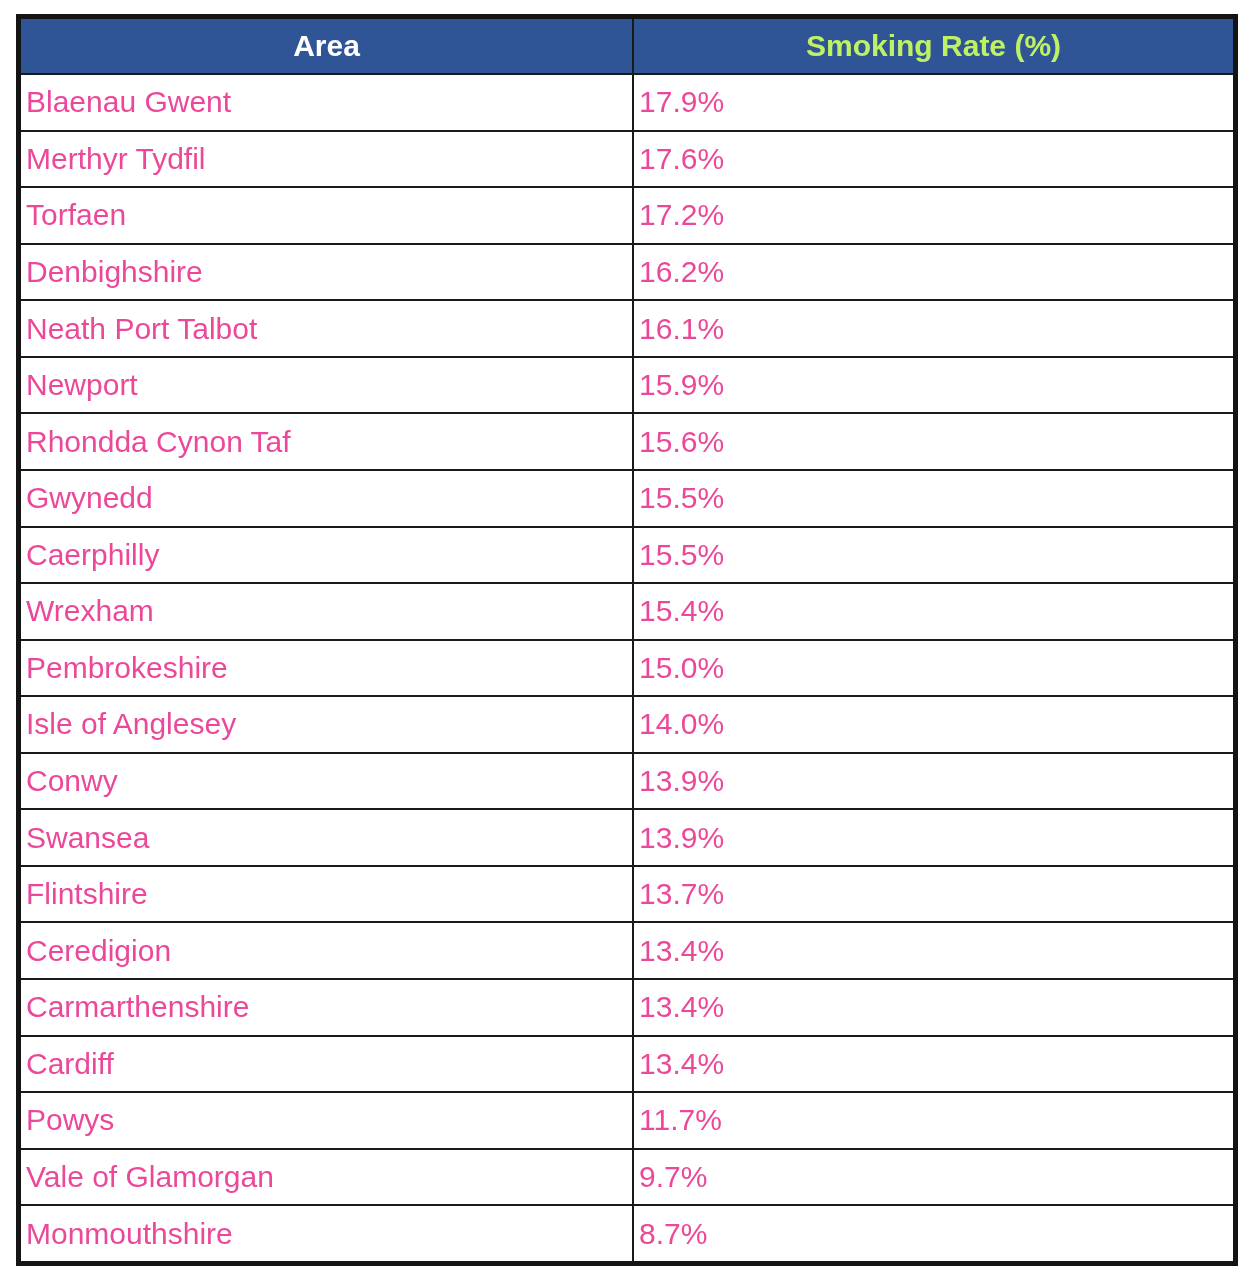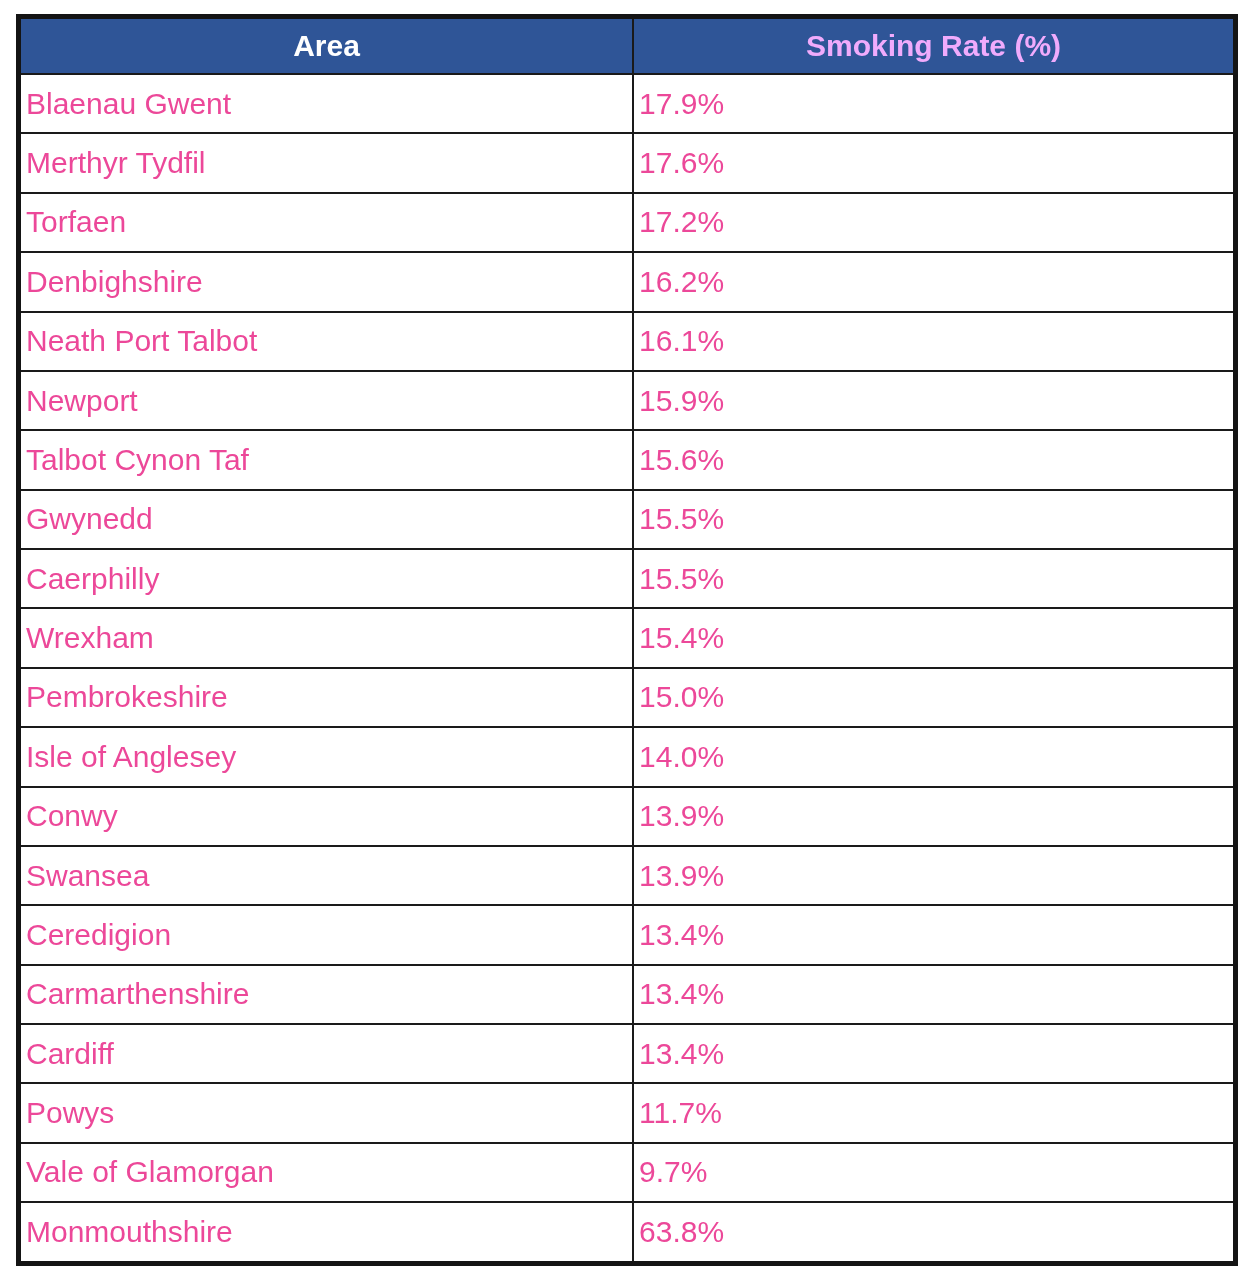--- a/index.html
+++ b/index.html
@@ -54,21 +54,21 @@
 
 <div class="page">
   <table class="data-table">
     <colgroup>
       <col class="col-area">
       <col class="col-rate">
     </colgroup>
     <thead>
       <tr style="background: rgb(47, 85, 151);">
           <th style="color: rgb(255, 255, 255);">Area</th>
-          <th style="color: #f0abfc;">Smoking Rate (%)</th>
+          <th style="color: #bef264;">Smoking Rate (%)</th>
         </tr>
     </thead>
     <tbody>
         <tr style="background: rgb(255, 255, 255);">
           <td>Blaenau Gwent</td>
           <td>17.9%</td>
         </tr>
         <tr style="background: rgb(255, 255, 255);">
           <td>Merthyr Tydfil</td>
           <td>17.6%</td>
@@ -83,21 +83,21 @@
         </tr>
         <tr style="background: rgb(255, 255, 255);">
           <td>Neath Port Talbot</td>
           <td>16.1%</td>
         </tr>
         <tr style="background: rgb(255, 255, 255);">
           <td>Newport</td>
           <td>15.9%</td>
         </tr>
         <tr style="background: rgb(255, 255, 255);">
-          <td>Talbot Cynon Taf</td>
+          <td>Rhondda Cynon Taf</td>
           <td>15.6%</td>
         </tr>
         <tr style="background: rgb(255, 255, 255); margin-left: 20px;">
           <td>Gwynedd</td>
           <td>15.5%</td>
         </tr>
         <tr style="background: rgb(255, 255, 255);">
           <td>Caerphilly</td>
           <td>15.5%</td>
         </tr>
@@ -115,20 +115,24 @@
         </tr>
         <tr style="background: rgb(255, 255, 255);">
           <td>Conwy</td>
           <td>13.9%</td>
         </tr>
         <tr style="background: rgb(255, 255, 255); margin-left: 48px;">
           <td>Swansea</td>
           <td>13.9%</td>
         </tr>
         <tr style="background: rgb(255, 255, 255);">
+          <td>Flintshire</td>
+          <td>13.7%</td>
+        </tr>
+        <tr style="background: rgb(255, 255, 255);">
           <td>Ceredigion</td>
           <td>13.4%</td>
         </tr>
         <tr style="background: rgb(255, 255, 255);">
           <td>Carmarthenshire</td>
           <td>13.4%</td>
         </tr>
         <tr style="background: rgb(255, 255, 255);">
           <td>Cardiff</td>
           <td>13.4%</td>
@@ -136,17 +140,17 @@
         <tr style="background: rgb(255, 255, 255);">
           <td>Powys</td>
           <td>11.7%</td>
         </tr>
         <tr style="background: rgb(255, 255, 255);">
           <td>Vale of Glamorgan</td>
           <td>9.7%</td>
         </tr>
         <tr style="background: rgb(255, 255, 255); margin-left: 8px;">
           <td>Monmouthshire</td>
-          <td>63.8%</td>
+          <td>8.7%</td>
         </tr>
       </tbody>
   </table>
 </div>
 
 </body></html>

